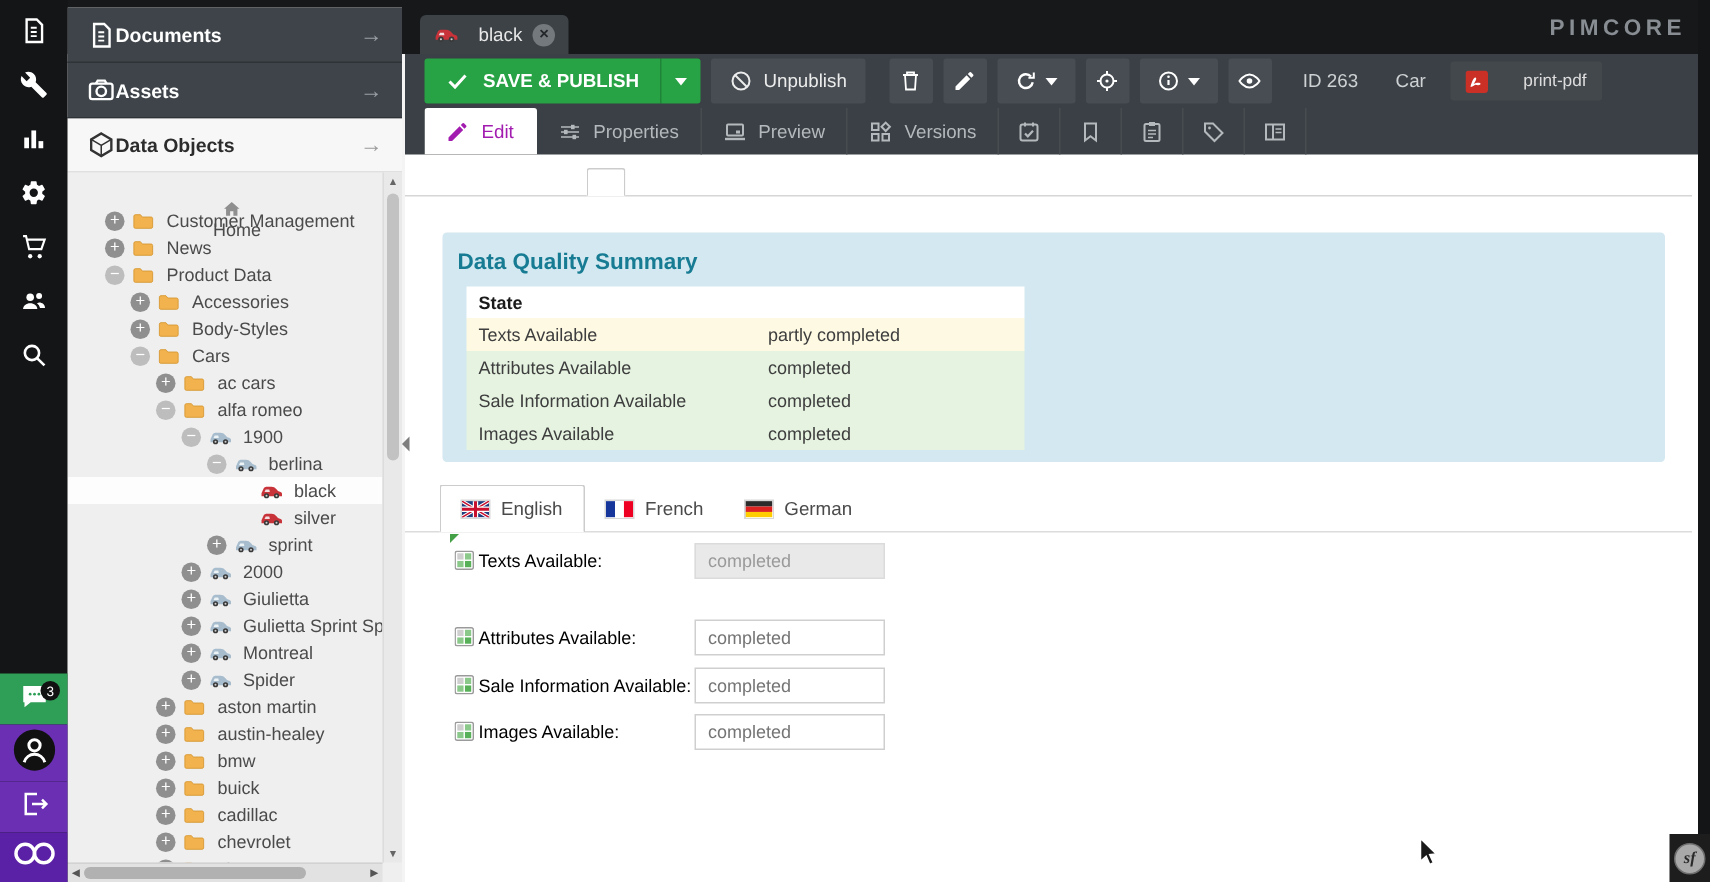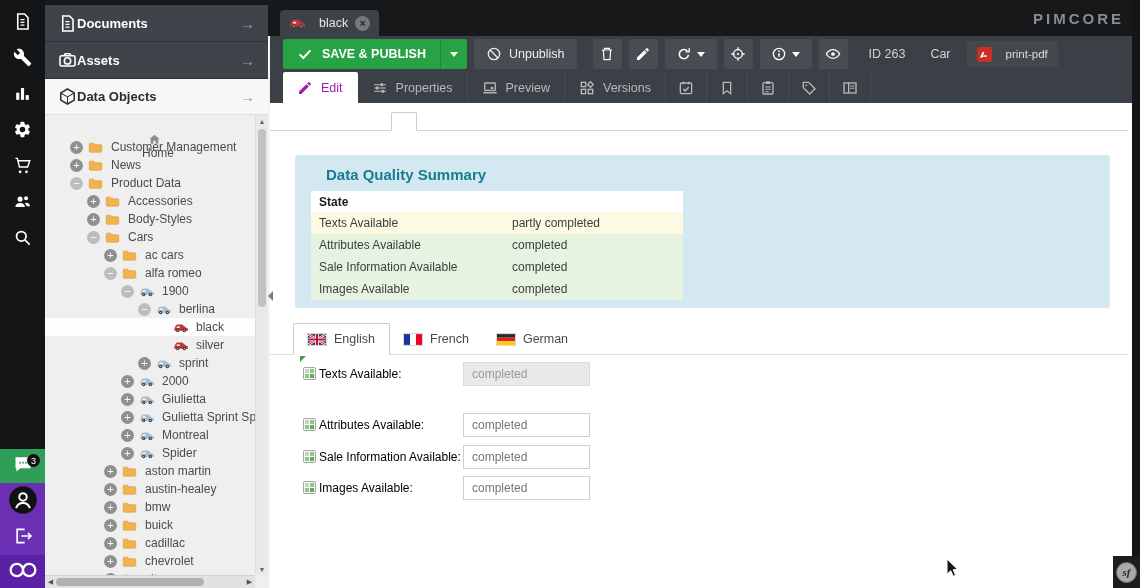--- a/index.html
+++ b/index.html
@@ -70,38 +70,38 @@
   .btn.iconbtn{width:29px}
   .btn.split{width:52px;gap:5px}
   .caret{width:0;height:0;border-left:4px solid transparent;border-right:4px solid transparent;border-top:5px solid currentColor;display:inline-block}
   .btn.save{background:#27a244;padding:0;font-weight:bold;font-size:12.5px}
   .save-main{display:flex;align-items:center;gap:9px;padding:0 14px;height:100%}
   .save-caret{width:27px;height:100%;display:flex;align-items:center;justify-content:center;border-left:1px solid rgba(0,0,0,.18)}
   .btn.unpublish{padding:0 12px;gap:7px;font-size:12.5px;color:#ececec;font-weight:normal}
   .btn.trash{margin-left:9px}
   .meta{color:#cfd2d4;font-size:12.5px;margin:0 9px;flex:none}
   .meta.first{margin-left:14px}
-  .btn.print{height:26px;padding:0 10px;gap:14px;font-size:11.5px;color:#ddd;background:#43484d}
+  .btn.print{height:26px;padding:0 10px;gap:24px;font-size:11.5px;color:#ddd;background:#43484d}
   .btn.print .bicon svg{width:15px;height:15px}
 
   
   .edittabs{position:absolute;left:270px;top:72px;width:862px;height:31px;background:#3a4045;display:flex;padding-left:13px;z-index:3}
   .etab{display:flex;align-items:center;gap:8px;padding:0 14px;font-size:12.5px;color:#b4b9bd;border-right:1px solid #474c51;cursor:default}
   .etab.icon-only{padding:0 12px}
   .etab.active{background:#fff;color:#a21caf;border-radius:2px 2px 0 0;border-right-color:transparent}
   .eticon{display:flex}
   .eticon svg{width:16px;height:16px}
 
   
   .content{position:absolute;left:270px;top:103px;width:862px;height:485px;background:#fff;z-index:2}
   .subtabs{position:absolute;left:0;top:9px;right:4px;display:flex;align-items:flex-end;gap:24px;padding-left:25px;border-bottom:1px solid #d6d6d6;font-size:12.5px;color:#555}
   .stab{padding:8px 0 9px}
   .stab.active{border:1px solid #ccc;border-bottom:1px solid #fff;margin-bottom:-1px;padding:8px 12px 9px;color:#444;background:#fff;border-radius:2px 2px 0 0}
   .summary{position:absolute;left:25px;top:52px;width:815px;height:153px;background:#d3e8f0;border-radius:3px}
-  .sumtitle{margin:11px 0 9px 31px;font-size:15px;font-weight:bold;color:#177c93}
+  .sumtitle{margin:11px 0 9px 10px;font-size:15px;font-weight:bold;color:#177c93}
   .sumtable{position:absolute;left:16px;top:36px;width:372px}
   .srow{display:grid;grid-template-columns:193px 1fr;align-items:center;height:22px;padding-left:8px;font-size:12px;color:#3e3e3e;background:#fff}
   .srow.header{font-weight:bold;color:#1a1a1a;height:21px}
   .srow.r-partial{background:#fdf9e3}
   .srow.r-complete{background:#e5f3e0}
   .langtabs{position:absolute;left:0;top:220px;right:4px;display:flex;align-items:flex-end;padding-left:23px;border-bottom:1px solid #dcdcdc;font-size:12.5px;color:#4a4a4a}
   .ltab{display:flex;align-items:center;gap:8px;padding:8px 14px 8px}
   .ltab.active{border:1px solid #ccc;border-bottom-color:#fff;margin-bottom:-1px;background:#fff;border-radius:2px 2px 0 0}
   .flag{display:flex}
   .flag svg{width:18px;height:11px;box-shadow:0 0 0 1px #d8d8d8}

